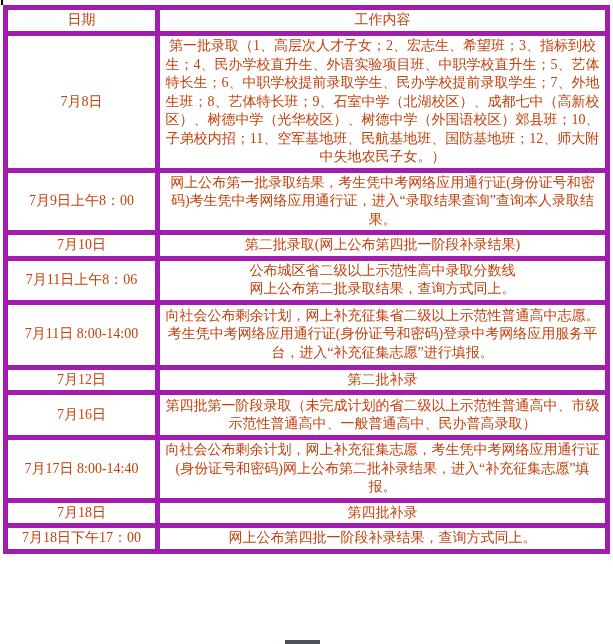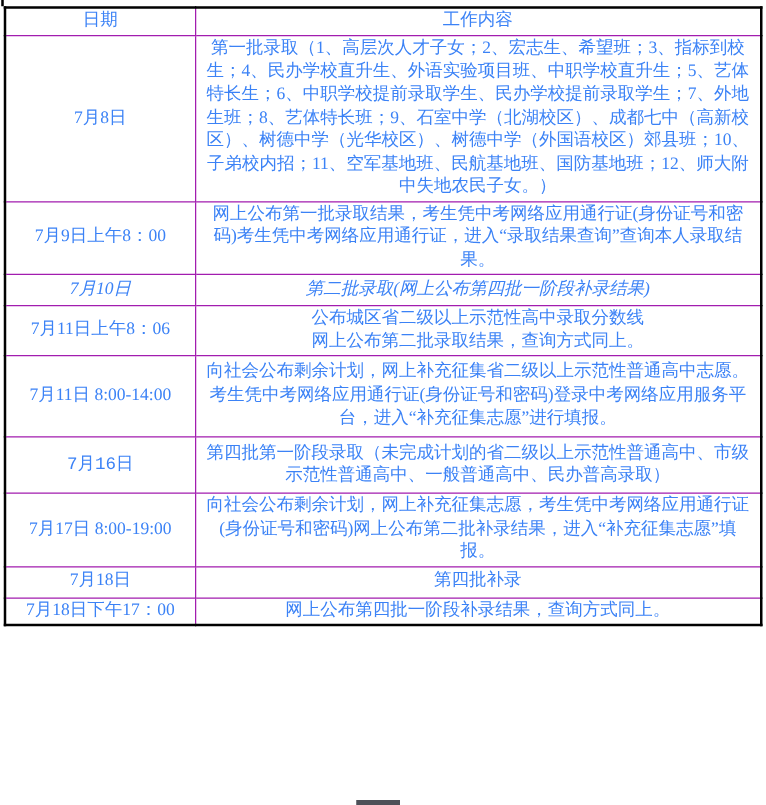--- a/index.html
+++ b/index.html
@@ -19,29 +19,29 @@
     position: absolute;
     left: 3px;
     top: 5px;
     width: 607px;
     border-collapse: collapse;
     table-layout: fixed;
     border: 2px solid #000000;
     background: #ffffff;
   }
   th, td {
-    border: 1px solid #a21caf;
+    border: 5px solid #a21caf;
     font-size: 14px;
     line-height: 18.5px;
     font-weight: normal;
     text-align: center;
     vertical-align: middle;
     padding: 1px 5px;
     overflow: hidden;
-    color: #3b82f6;
+    color: #c2410c;
   }
   th {
     height: 19px;
   }
   td.content-cell {
     white-space: pre-line;
   }
   .cursor-artifact {
     position: absolute;
     left: 1px;
@@ -77,39 +77,43 @@
   </thead>
   <tbody>
       <tr style="height: 128px;">
         <td class="date-cell">7月8日</td>
         <td class="content-cell">第一批录取（1、高层次人才子女；2、宏志生、希望班；3、指标到校生；4、民办学校直升生、外语实验项目班、中职学校直升生；5、艺体特长生；6、中职学校提前录取学生、民办学校提前录取学生；7、外地生班；8、艺体特长班；9、石室中学（北湖校区）、成都七中（高新校区）、树德中学（光华校区）、树德中学（外国语校区）郊县班；10、子弟校内招；11、空军基地班、民航基地班、国防基地班；12、师大附中失地农民子女。）</td>
       </tr>
       <tr style="height: 36px;">
         <td class="date-cell">7月9日上午8：00</td>
         <td class="content-cell">网上公布第一批录取结果，考生凭中考网络应用通行证(身份证号和密码)考生凭中考网络应用通行证，进入“录取结果查询”查询本人录取结果。</td>
       </tr>
-      <tr style="height: 25px; font-style: italic;">
+      <tr style="height: 25px;">
         <td class="date-cell">7月10日</td>
         <td class="content-cell">第二批录取(网上公布第四批一阶段补录结果)</td>
       </tr>
       <tr style="height: 40px;">
         <td class="date-cell">7月11日上午8：06</td>
         <td class="content-cell">公布城区省二级以上示范性高中录取分数线
 网上公布第二批录取结果，查询方式同上。</td>
       </tr>
       <tr style="height: 65px;">
         <td class="date-cell">7月11日 8:00-14:00</td>
         <td class="content-cell">向社会公布剩余计划，网上补充征集省二级以上示范性普通高中志愿。考生凭中考网络应用通行证(身份证号和密码)登录中考网络应用服务平台，进入“补充征集志愿”进行填报。</td>
       </tr>
-      <tr style="height: 45px; font-family: Liberation Mono, monospace;">
+      <tr style="height: 23px;">
+        <td class="date-cell">7月12日</td>
+        <td class="content-cell">第二批补录</td>
+      </tr>
+      <tr style="height: 45px;">
         <td class="date-cell">7月16日</td>
         <td class="content-cell">第四批第一阶段录取（未完成计划的省二级以上示范性普通高中、市级示范性普通高中、一般普通高中、民办普高录取）</td>
       </tr>
       <tr style="height: 36px;">
-        <td class="date-cell">7月17日 8:00-19:00</td>
+        <td class="date-cell">7月17日 8:00-14:40</td>
         <td class="content-cell">向社会公布剩余计划，网上补充征集志愿，考生凭中考网络应用通行证(身份证号和密码)网上公布第二批补录结果，进入“补充征集志愿”填报。</td>
       </tr>
       <tr style="height: 25px;">
         <td class="date-cell">7月18日</td>
         <td class="content-cell">第四批补录</td>
       </tr>
       <tr style="height: 22px;">
         <td class="date-cell">7月18日下午17：00</td>
         <td class="content-cell">网上公布第四批一阶段补录结果，查询方式同上。</td>
       </tr>

